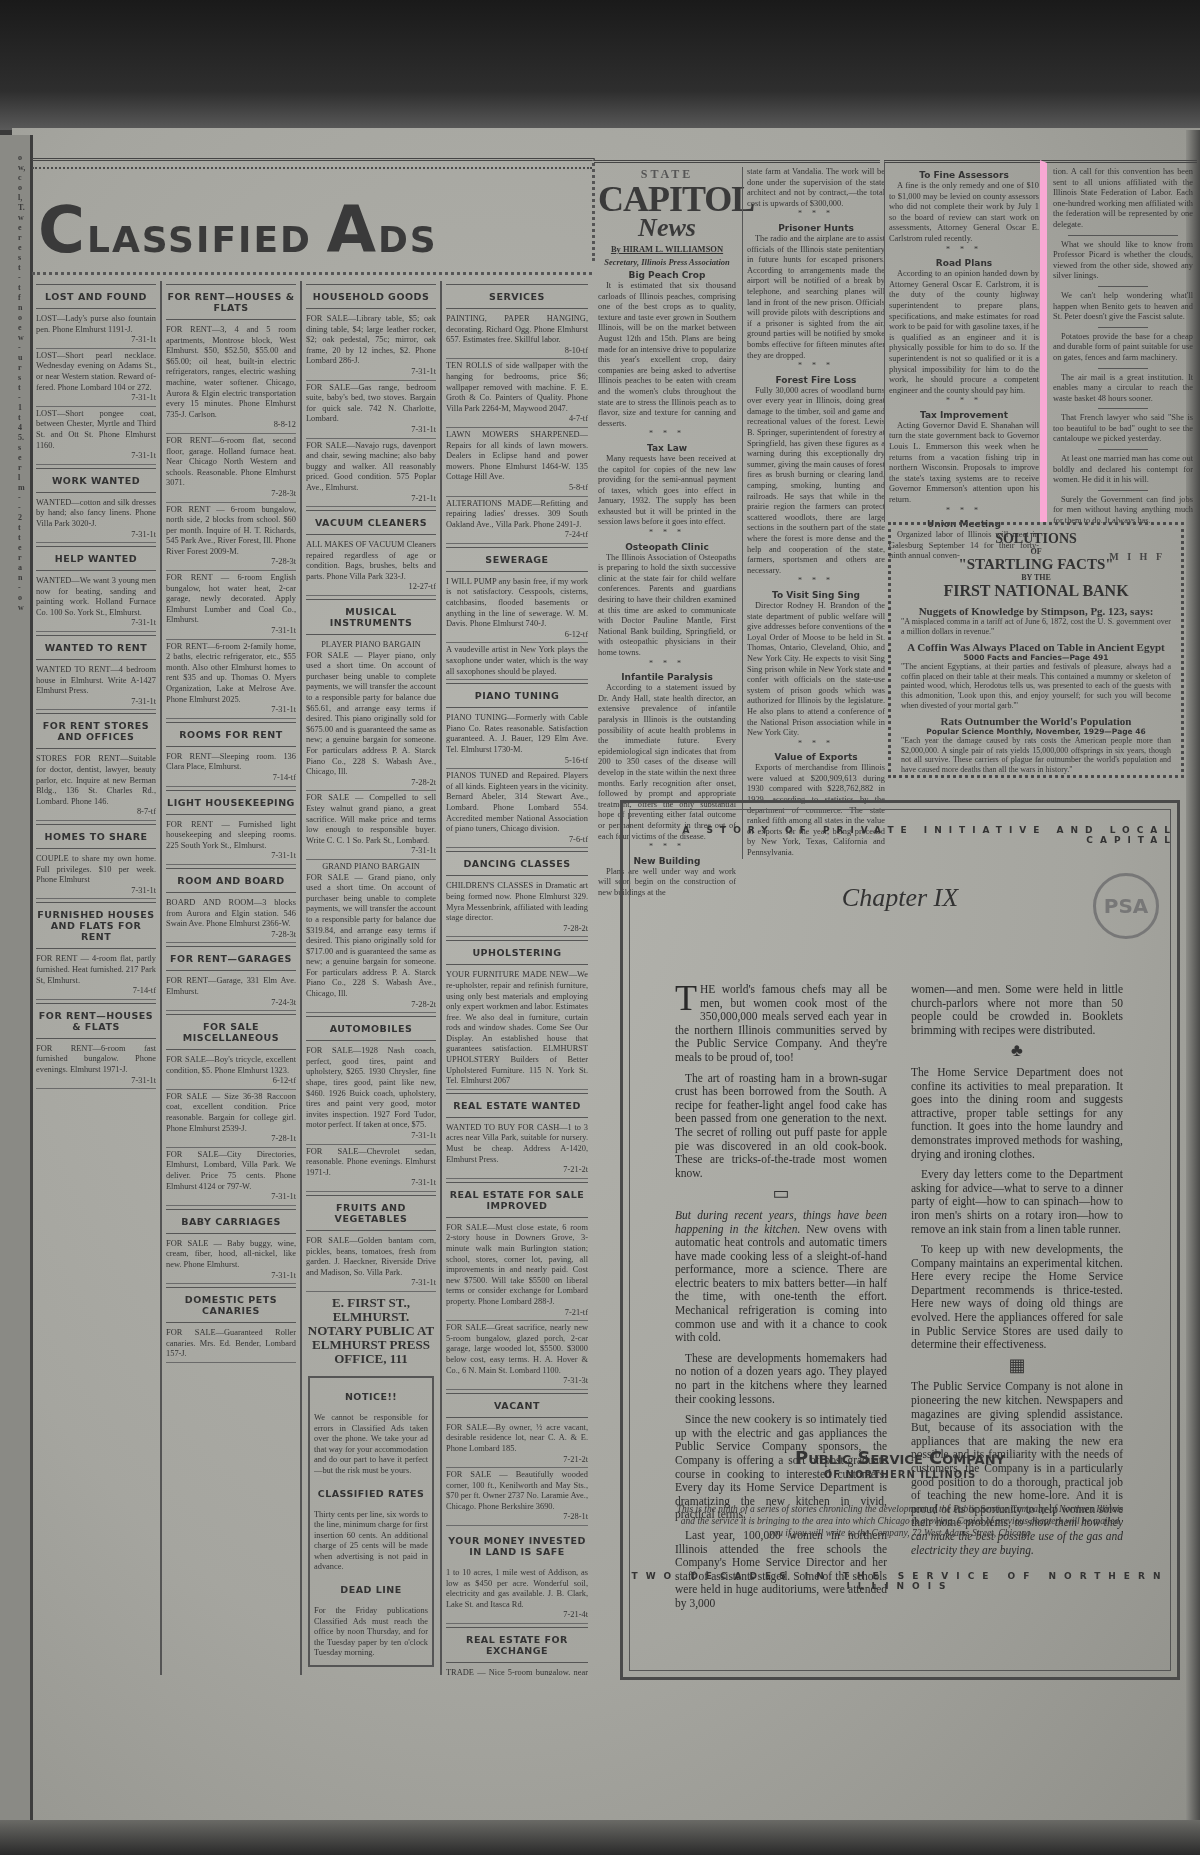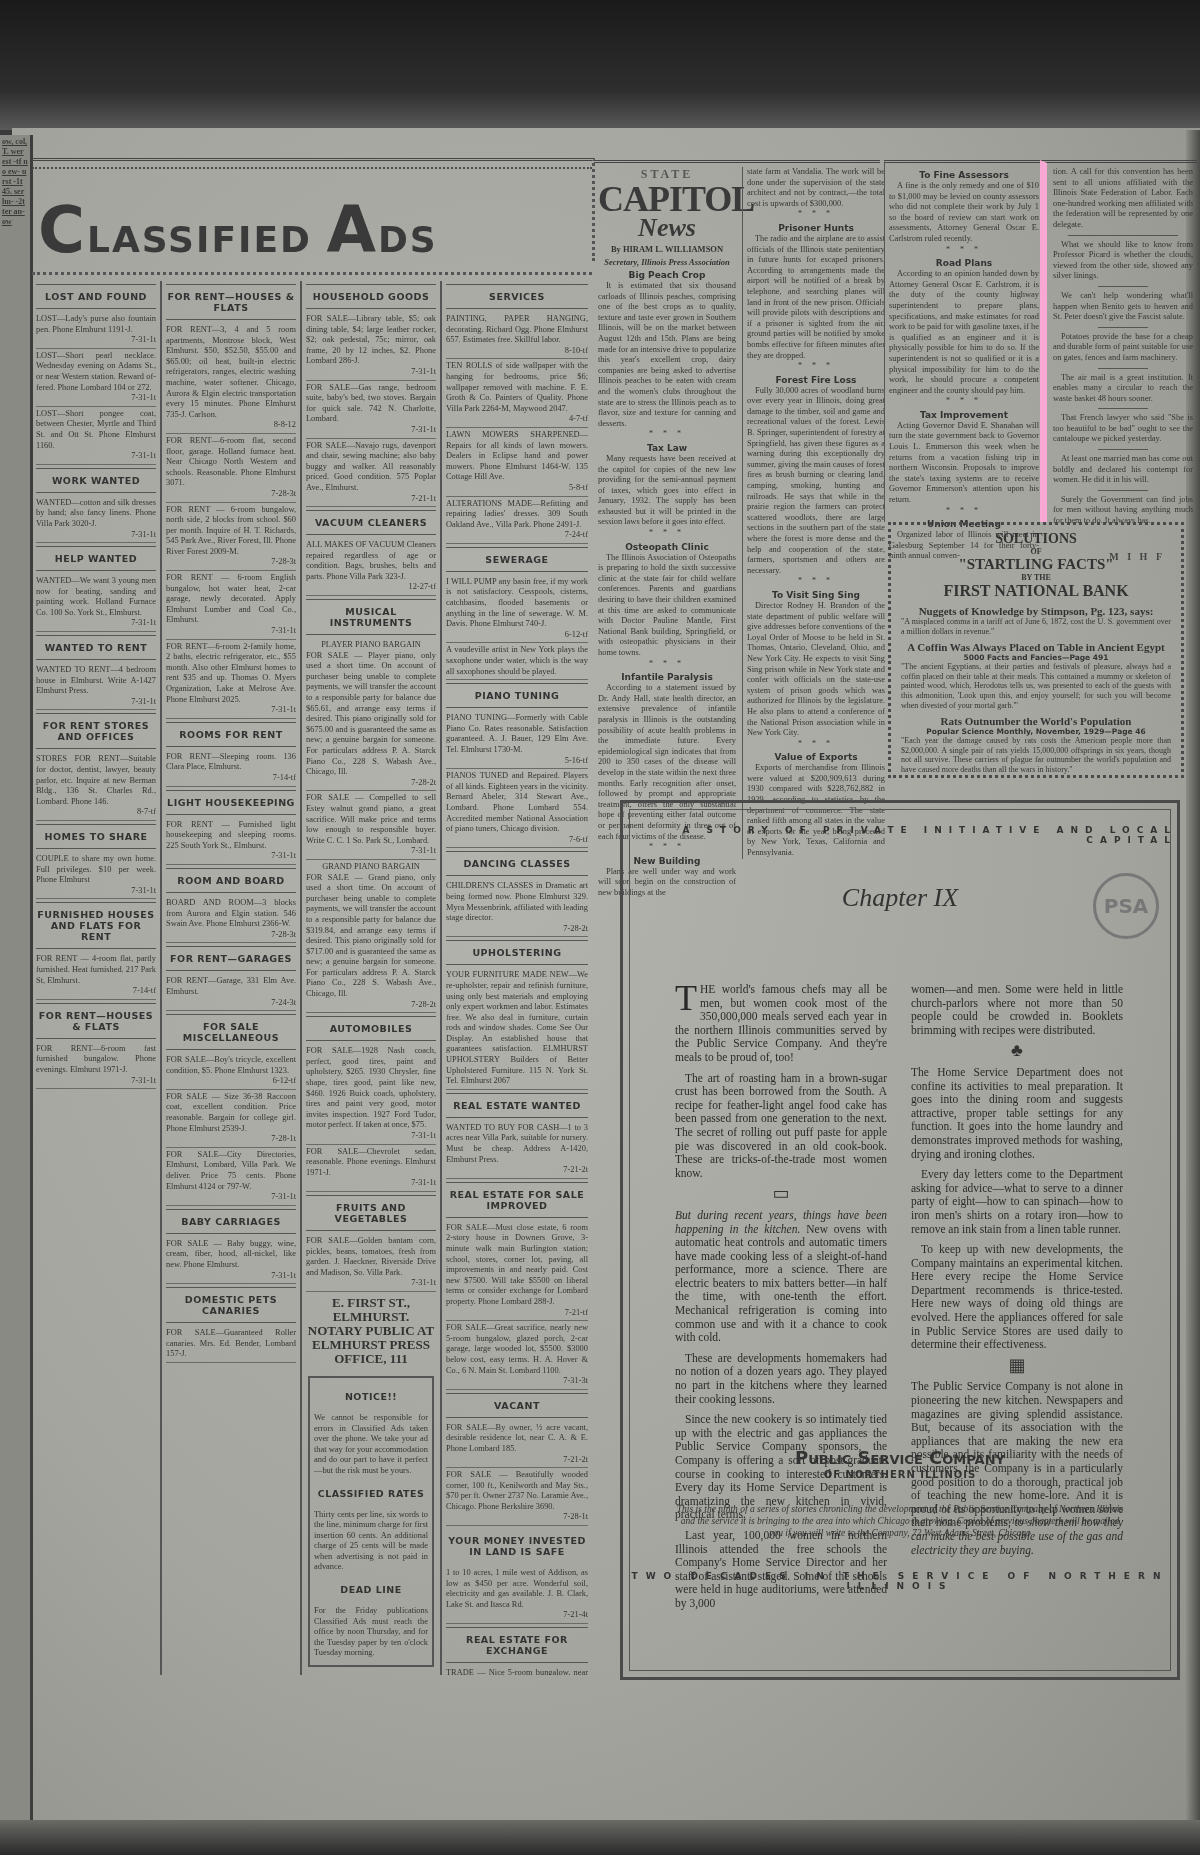--- a/index.html
+++ b/index.html
@@ -1,20 +1,20 @@
 <!DOCTYPE html>
 <html><head>
 <meta charset="utf-8">
 <style>
   html,body{margin:0;padding:0;}
   body{width:1200px;height:1855px;background:#3a3a3a;position:relative;overflow:hidden;font-family:"Liberation Serif",serif;color:#2a2a2a;}
   .scan-top{position:absolute;left:0;top:0;width:1200px;height:130px;background:linear-gradient(#1a1a1a,#2e2e2e 70%,#5a5a5a);}
   .page{position:absolute;left:12px;top:128px;width:1188px;height:1700px;background:#a9a9a3;background-image:radial-gradient(ellipse at 40% 40%,#b4b4ae 0%,#a5a59f 60%,#8f8f89 100%);}
   .left-strip{position:absolute;left:0;top:135px;width:30px;height:1690px;background:#8a8a85;border-right:3px solid #3d3d3d;}
-  .left-strip .frag{font:bold 8px "Liberation Serif",serif;color:#3a3a3a;line-height:10px;padding:2px;word-break:break-all;text-decoration:underline;}
+  .left-strip .frag{font:bold 8px "Liberation Serif",serif;color:#3a3a3a;line-height:10px;padding:18px;word-break:break-all;}
   .bottom-shadow{position:absolute;left:0;top:1820px;width:1200px;height:35px;background:linear-gradient(#6a6a66,#2a2a2a);}
   .right-edge{position:absolute;right:0;top:130px;width:14px;height:1700px;background:linear-gradient(90deg,#8d8d88,#4a4a48);}
 
   
   .banner{position:absolute;left:32px;top:158px;width:560px;height:100px;border-top:3px double #444;border-right:3px dotted #555;}
   .banner .dots{position:absolute;left:0;right:0;top:6px;height:4px;border-top:2px dotted #4a4a4a;}
   .banner h1{position:absolute;left:6px;top:32px;margin:0;font:bold 64px "DejaVu Sans",sans-serif;letter-spacing:2px;color:#3a3a3a;white-space:nowrap;}
   .banner h1 .sc{font-size:36px;}
 
   .classified{position:absolute;left:32px;top:272px;width:560px;height:1400px;border-top:3px dotted #555;}
@@ -28,21 +28,21 @@
   .box .hd{border:none;}
 
   
   .capitol{position:absolute;left:594px;top:160px;width:286px;height:630px;border-top:3px double #444;}
   .capitol .ccol{position:absolute;top:4px;width:138px;font:8.4px/10.6px "Liberation Serif",serif;text-align:justify;color:#333;}
   .capitol .cl{left:4px;} .capitol .cr{left:148px;border-left:1px solid #555;padding-left:4px;}
   .masthead{text-align:center;}
   .masthead .state{font:bold 12px "Liberation Serif",serif;letter-spacing:3px;color:#555;}
   .masthead .cap{font:bold 36px/34px "Liberation Serif",serif;color:#3a3a3a;letter-spacing:-1px;}
   .masthead .news{font:italic bold 26px/24px "Liberation Serif",serif;color:#3a3a3a;}
-  .byline{font:bold 8.5px "Liberation Serif",serif;text-align:center;margin-top:4px;}
+  .byline{font:bold 8.5px "Liberation Serif",serif;text-align:center;margin-top:4px;text-decoration:underline;}
   .affil{font:italic bold 8.5px "Liberation Serif",serif;text-align:center;margin:3px 0;}
   .sh{font:bold 9px "DejaVu Sans",sans-serif;text-align:center;margin:3px 0 1px;}
   .stars{text-align:center;font-size:8px;letter-spacing:4px;}
   p.np{margin:0;text-indent:8px;}
 
   
   .rcol{position:absolute;top:160px;font:8.4px/10.6px "Liberation Serif",serif;text-align:justify;color:#333;border-top:3px double #444;}
   .r1{left:884px;width:150px;padding:4px 4px 0 4px;border-left:1px solid #555;height:355px;}
   .r2{left:1040px;width:140px;padding:4px 4px 0 6px;border-left:7px solid #f9a8d4;height:355px;}
   .sep{width:50px;margin:4px auto;border-top:1px solid #555;}

